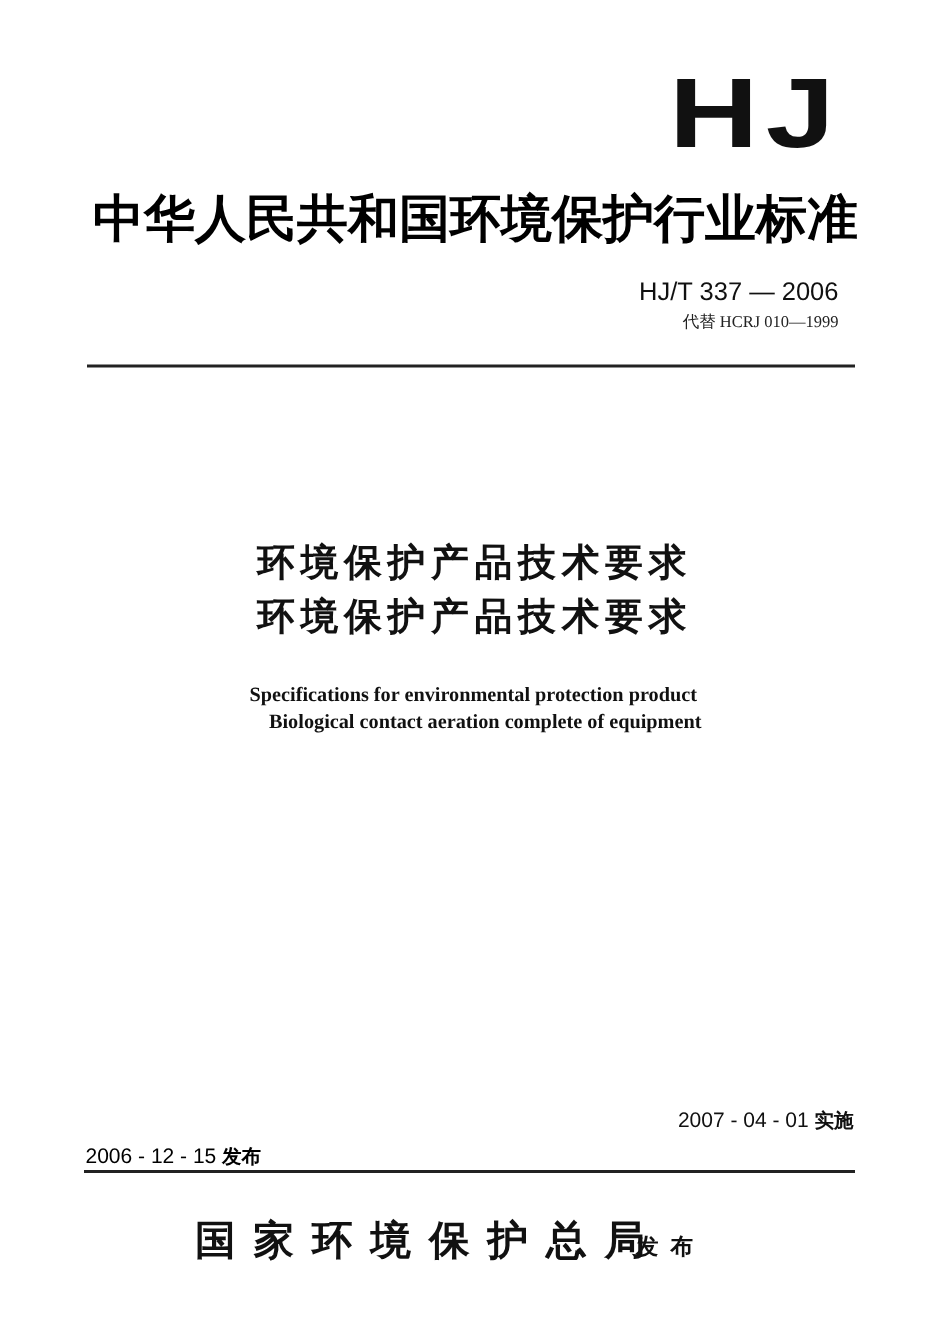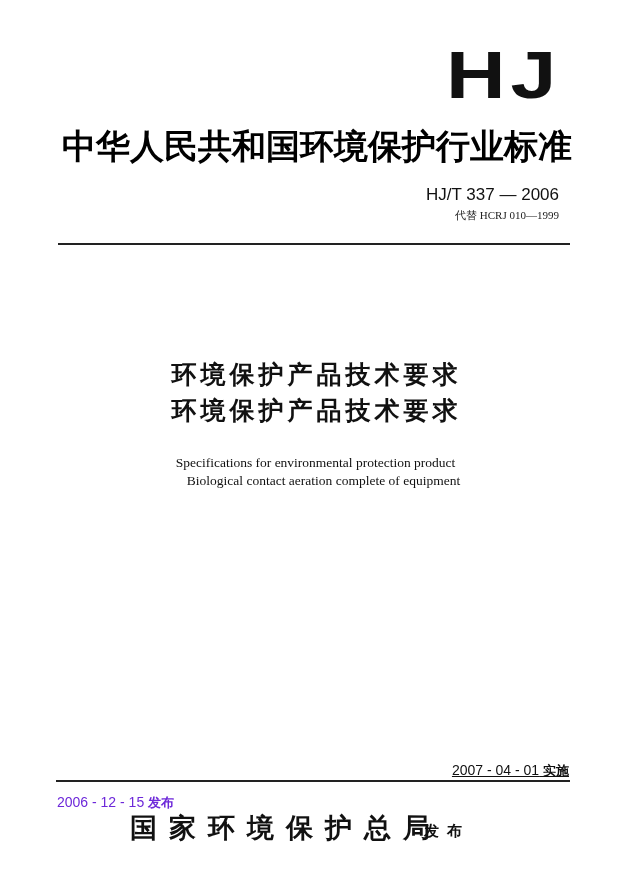--- a/index.html
+++ b/index.html
@@ -26,30 +26,30 @@
     text-align: right; color: #222;
   }
   .rule-top { left: 58px; top: 243px; width: 512px; height: 2px; background: #222; }
   .cn-title {
     left: 0; width: 625px; text-align: center; font-weight: bold; font-size: 25px;
     letter-spacing: 4px; color: #111;
   }
   .cn-title.l1 { top: 358px; padding-left: 8px; box-sizing: border-box; }
   .cn-title.l2 { top: 394px; padding-left: 8px; box-sizing: border-box; }
   .en-title {
-    left: 0; width: 625px; text-align: center; font-family: "Liberation Serif", serif; font-weight: normal;
+    left: 0; width: 625px; text-align: center; font-family: "Liberation Serif", serif; font-weight: bold;
     font-size: 13.5px; color: #111; line-height: 18px;
   }
   .en-title.l1 { top: 454px; padding-left: 6px; box-sizing: border-box; }
   .en-title.l2 { top: 472px; padding-left: 22px; box-sizing: border-box; }
   .issue-date {
-    left: 57px; top: 761px; font-family: "Liberation Sans", sans-serif; font-size: 14px; line-height: 18px; color: #6d28d9; margin-top: 32px;
+    left: 57px; top: 761px; font-family: "Liberation Sans", sans-serif; font-size: 14px; line-height: 18px; color: #000000;
   }
   .impl-date {
-    right: 56px; top: 761px; font-family: "Liberation Sans", sans-serif; font-size: 14px; line-height: 18px; color: #111; text-align: left; text-decoration: underline;
+    right: 56px; top: 737px; font-family: "Liberation Sans", sans-serif; font-size: 14px; line-height: 18px; color: #111; text-align: left;
   }
   .issue-date .cn, .impl-date .cn { font-family: "DejaVu Sans", sans-serif; font-weight: bold; font-size: 13px; }
   .rule-bottom { left: 56px; top: 780px; width: 514px; height: 2px; background: #222; }
   .authority {
     left: 130px; top: 810px; font-family: "DejaVu Serif", serif; font-weight: bold; font-size: 27px;
     letter-spacing: 12px; line-height: 36px; color: #111; white-space: nowrap;
   }
   .publish {
     left: 424px; top: 822px; font-family: "DejaVu Serif", serif; font-weight: bold; font-size: 15px;
     letter-spacing: 8px; color: #111;

